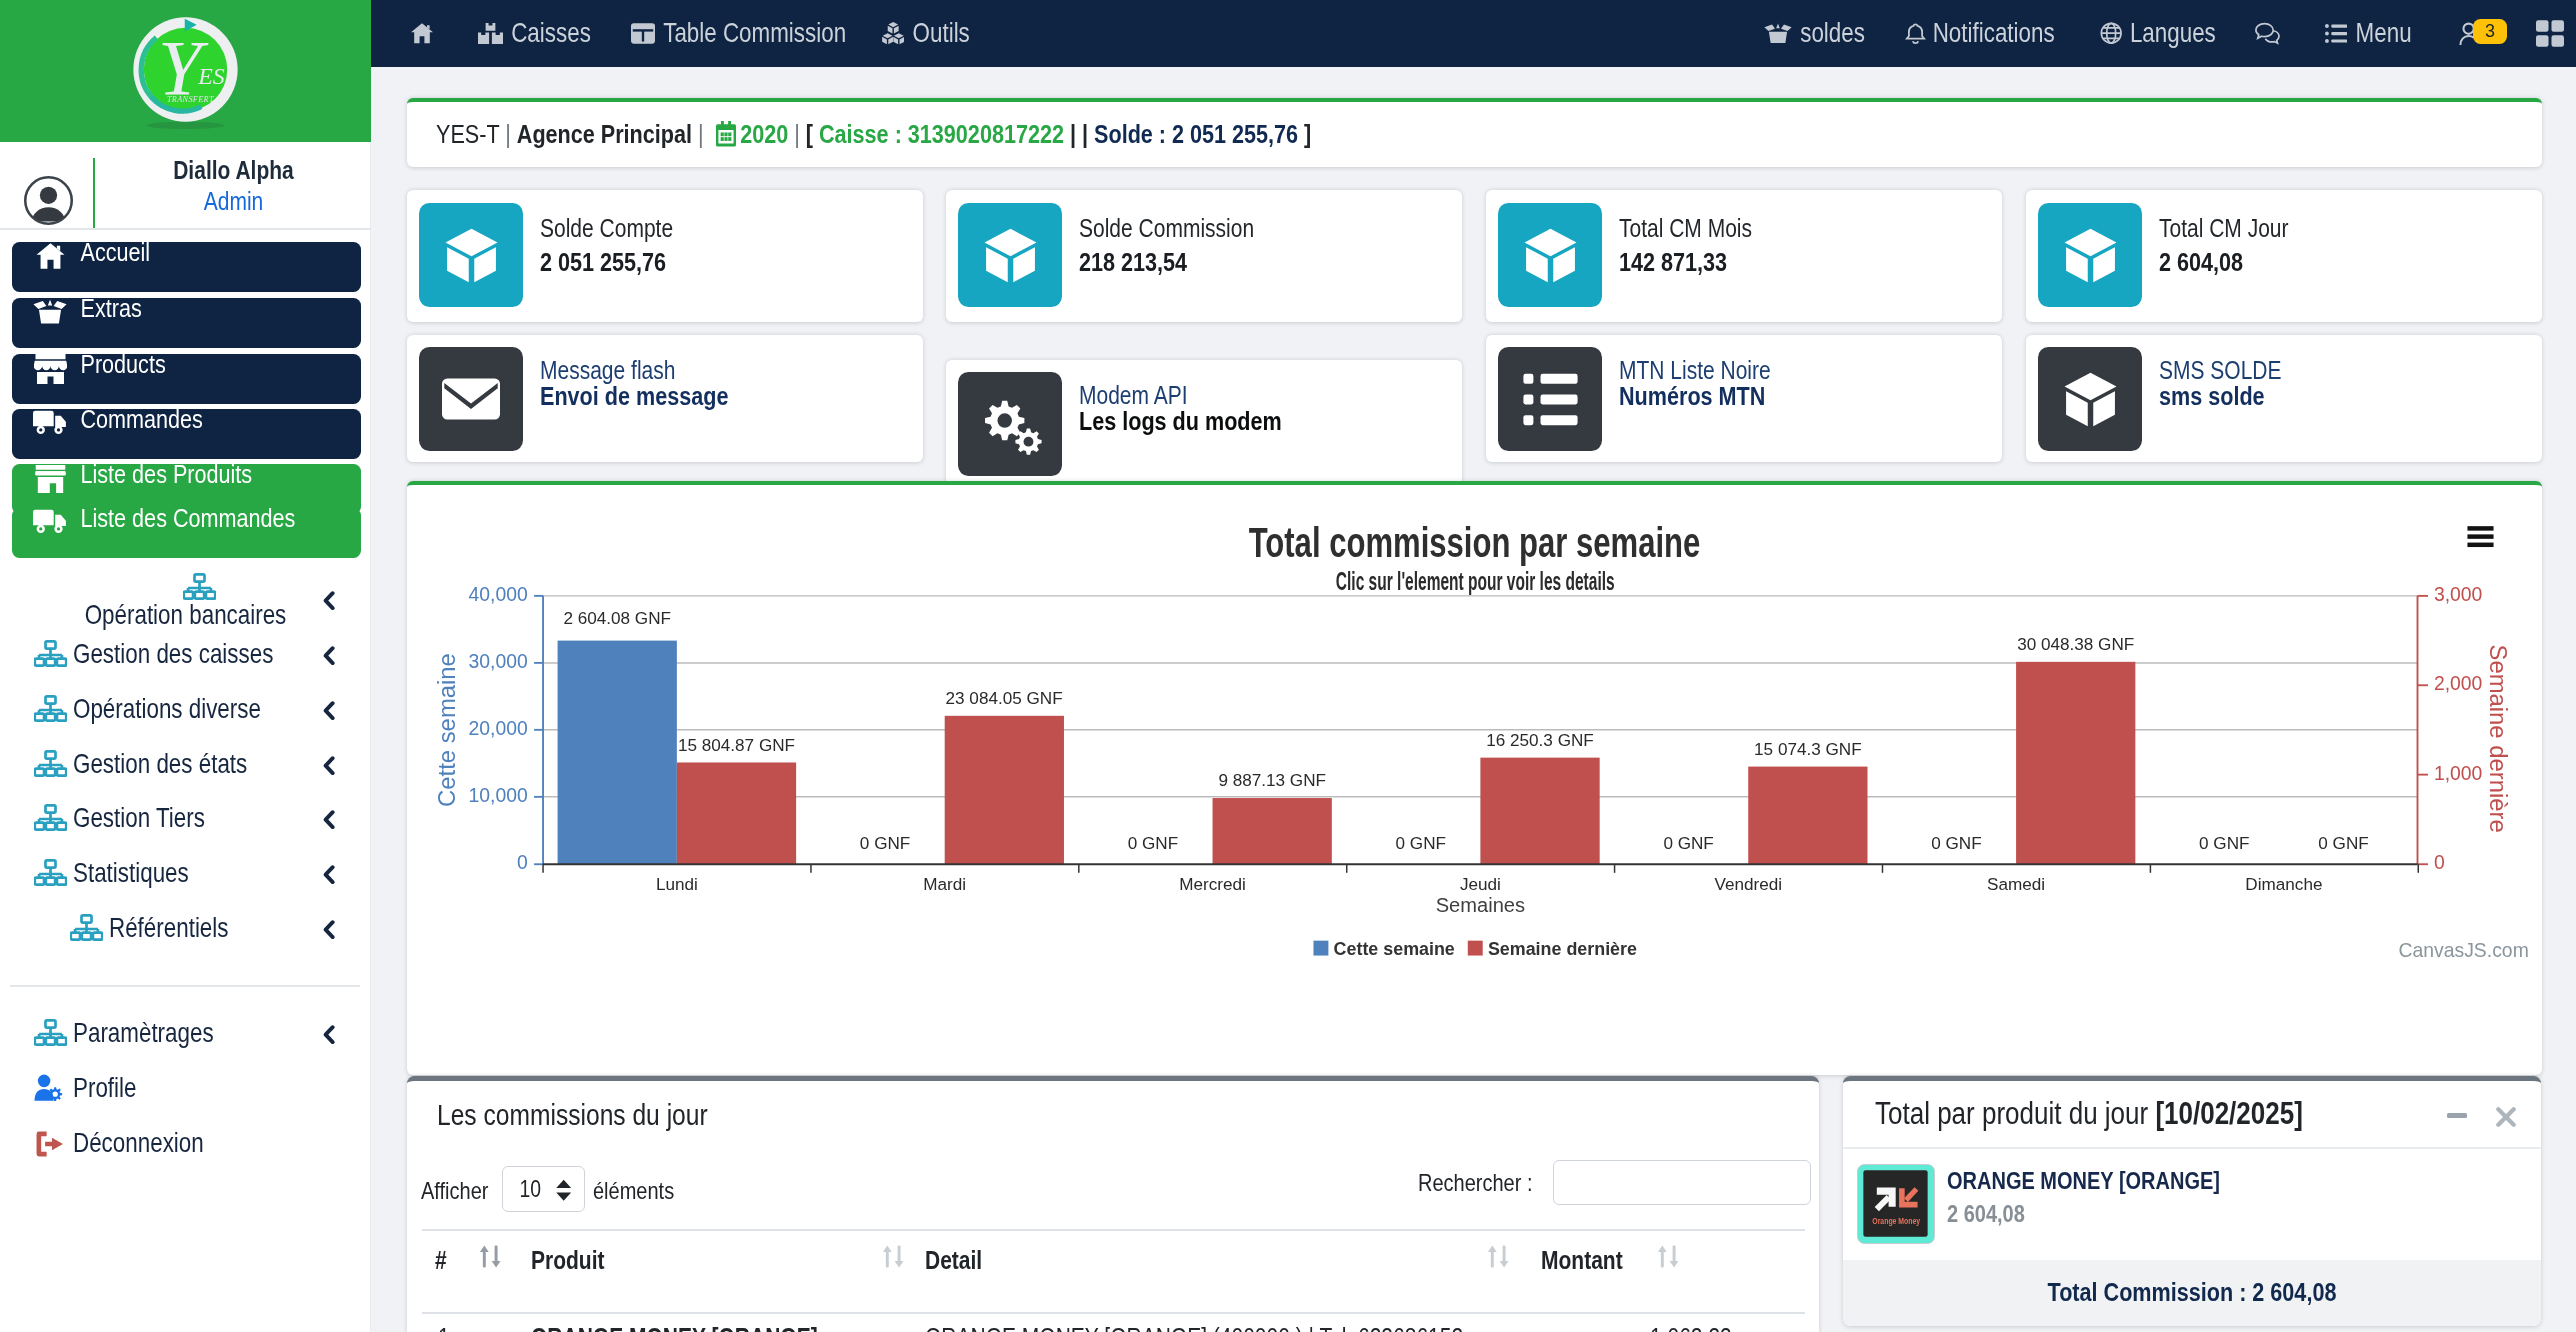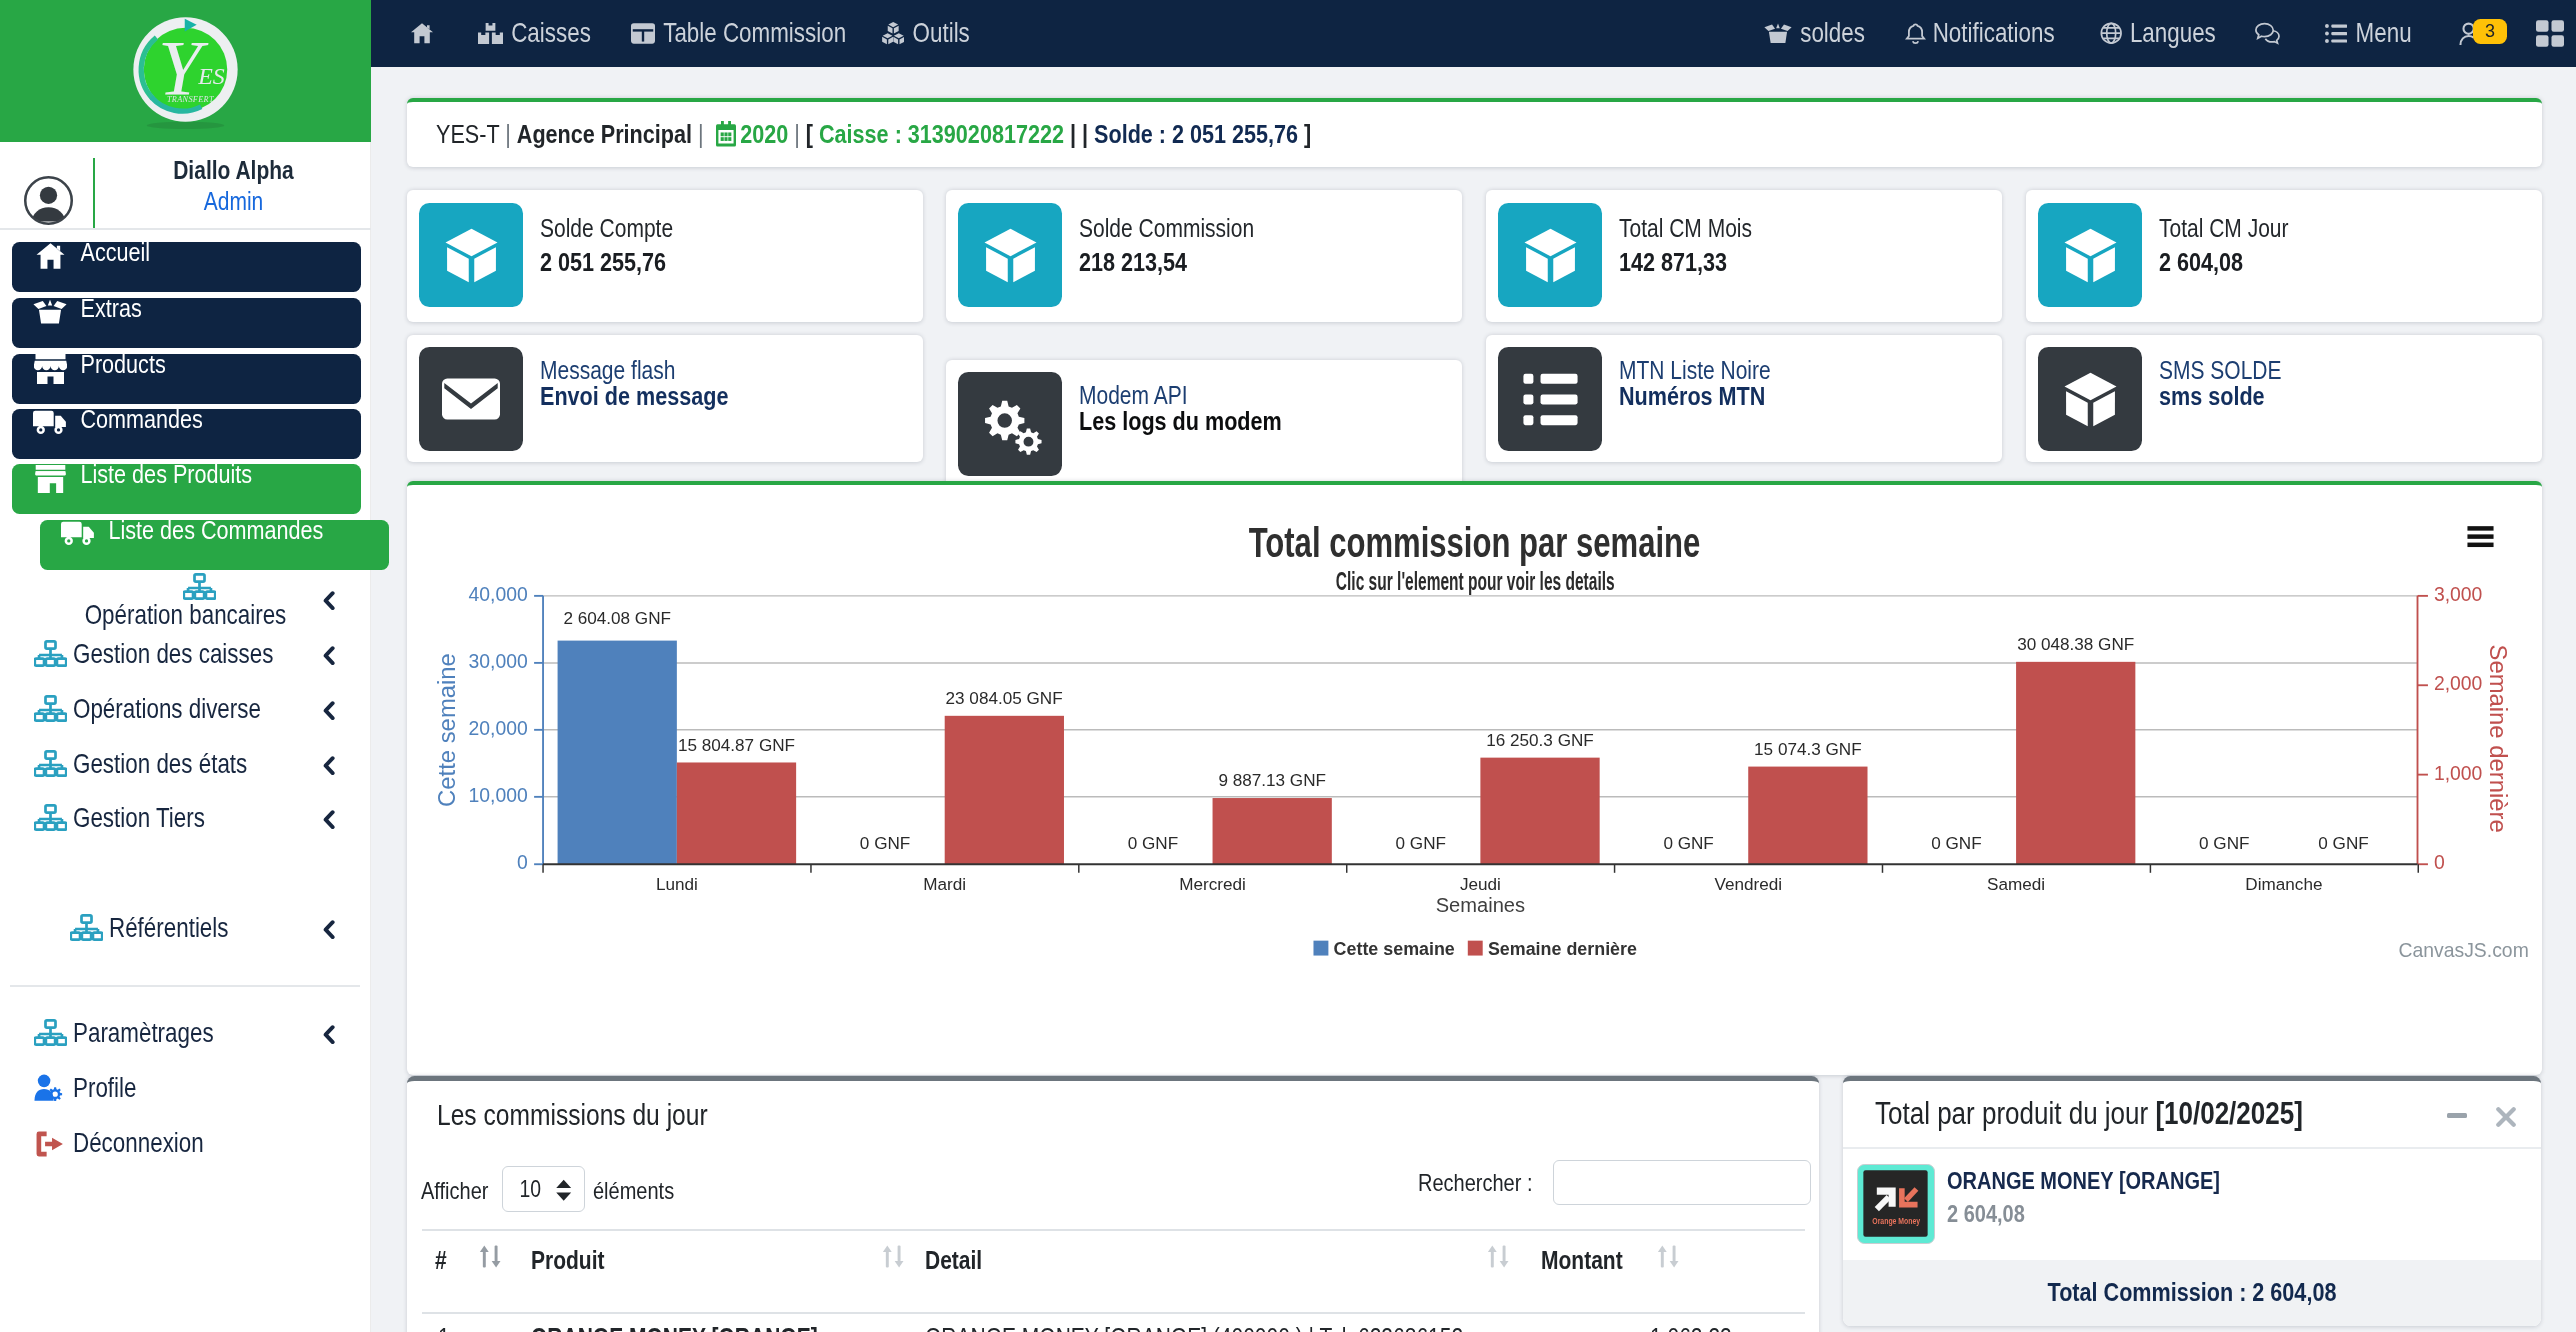--- a/index.html
+++ b/index.html
@@ -198,21 +198,21 @@
           <path d="M0 4 a3 3 0 0 1 3-3 h22 a3 3 0 0 1 3 3 v18 h-28 Z"></path>
           <path d="M30 8 h7.5 l7 8 v7 h-14.5 Z"></path>
           <circle cx="10.5" cy="27" r="5.6"></circle>
           <circle cx="34.5" cy="27" r="5.6"></circle>
           <circle cx="10.5" cy="27" r="2.2" fill="#0e2442"></circle>
           <circle cx="34.5" cy="27" r="2.2" fill="#0e2442"></circle>
         </svg>
       </span>
       <span class="lbl">Commandes</span>
     </div>
- <div class="sbtn green" style="top:520px;margin-left:28px;">
+ <div class="sbtn green" style="top:508px;">
       <span class="ic">
         <svg width="34" height="27" viewBox="0 0 46 34" fill="#fff">
           <path d="M0 4 a3 3 0 0 1 3-3 h22 a3 3 0 0 1 3 3 v18 h-28 Z"></path>
           <path d="M30 8 h7.5 l7 8 v7 h-14.5 Z"></path>
           <circle cx="10.5" cy="27" r="5.6"></circle>
           <circle cx="34.5" cy="27" r="5.6"></circle>
           <circle cx="10.5" cy="27" r="2.2" fill="#28a745"></circle>
           <circle cx="34.5" cy="27" r="2.2" fill="#28a745"></circle>
         </svg>
       </span>
@@ -282,20 +282,35 @@
       <span class="ic">
         <svg width="33" height="30" viewBox="0 0 46 42" fill="none" stroke="#2aa0c0" stroke-width="3.8" stroke-linejoin="round">
           <rect x="16" y="2" width="14" height="10" rx="2"></rect>
           <path d="M23 12 V21 M7 21 H39 M7 21 V26 M23 21 V26 M39 21 V26"></path>
           <rect x="1" y="26" width="13" height="10" rx="2"></rect>
           <rect x="16.5" y="26" width="13" height="10" rx="2"></rect>
           <rect x="32" y="26" width="13" height="10" rx="2"></rect>
         </svg>
       </span>
       <span class="lbl">Gestion Tiers</span>
+      <svg class="chev" style="top:18px;" width="13.4" height="19.4" viewBox="0 0 14 22" fill="none" stroke="#17263f" stroke-width="4.4" stroke-linecap="round" stroke-linejoin="round">
+        <path d="M11.5 2.5 L3.5 11 L11.5 19.5"></path>
+      </svg>
+    </div>
+ <div class="sitem" style="top:847px;">
+      <span class="ic">
+        <svg width="33" height="30" viewBox="0 0 46 42" fill="none" stroke="#2aa0c0" stroke-width="3.8" stroke-linejoin="round">
+          <rect x="16" y="2" width="14" height="10" rx="2"></rect>
+          <path d="M23 12 V21 M7 21 H39 M7 21 V26 M23 21 V26 M39 21 V26"></path>
+          <rect x="1" y="26" width="13" height="10" rx="2"></rect>
+          <rect x="16.5" y="26" width="13" height="10" rx="2"></rect>
+          <rect x="32" y="26" width="13" height="10" rx="2"></rect>
+        </svg>
+      </span>
+      <span class="lbl">Statistiques</span>
       <svg class="chev" style="top:18px;" width="13.4" height="19.4" viewBox="0 0 14 22" fill="none" stroke="#17263f" stroke-width="4.4" stroke-linecap="round" stroke-linejoin="round">
         <path d="M11.5 2.5 L3.5 11 L11.5 19.5"></path>
       </svg>
     </div>
  <div class="sitem" style="top:902px;padding-left:36px;">
       <span class="ic">
         <svg width="33" height="30" viewBox="0 0 46 42" fill="none" stroke="#2aa0c0" stroke-width="3.8" stroke-linejoin="round">
           <rect x="16" y="2" width="14" height="10" rx="2"></rect>
           <path d="M23 12 V21 M7 21 H39 M7 21 V26 M23 21 V26 M39 21 V26"></path>
           <rect x="1" y="26" width="13" height="10" rx="2"></rect>

